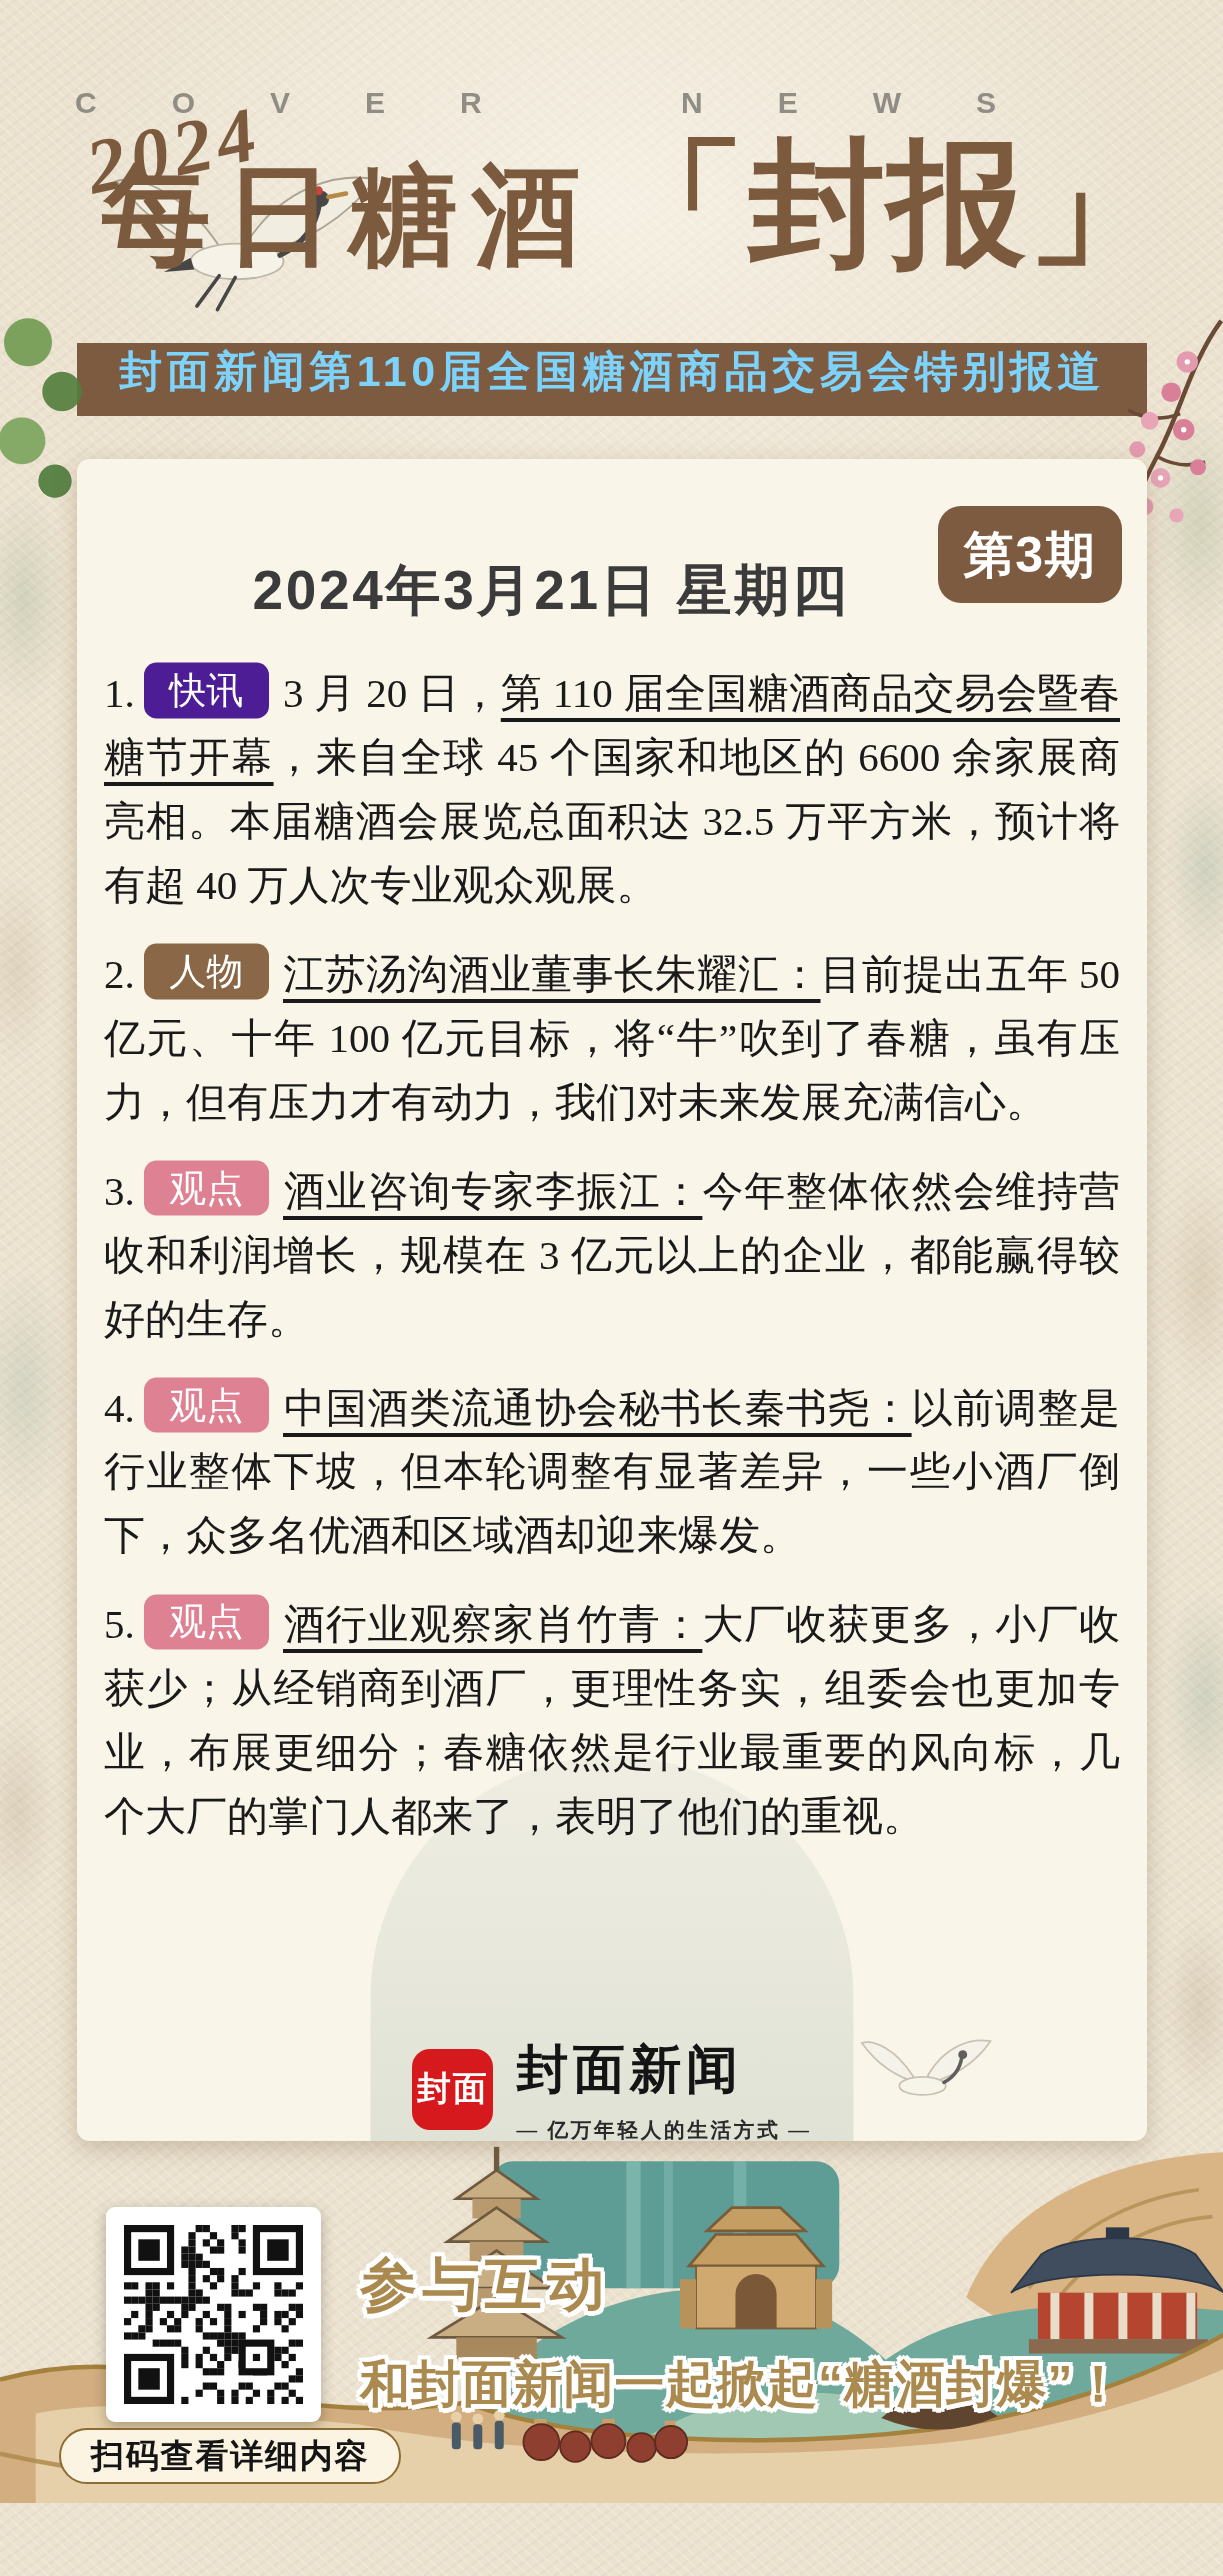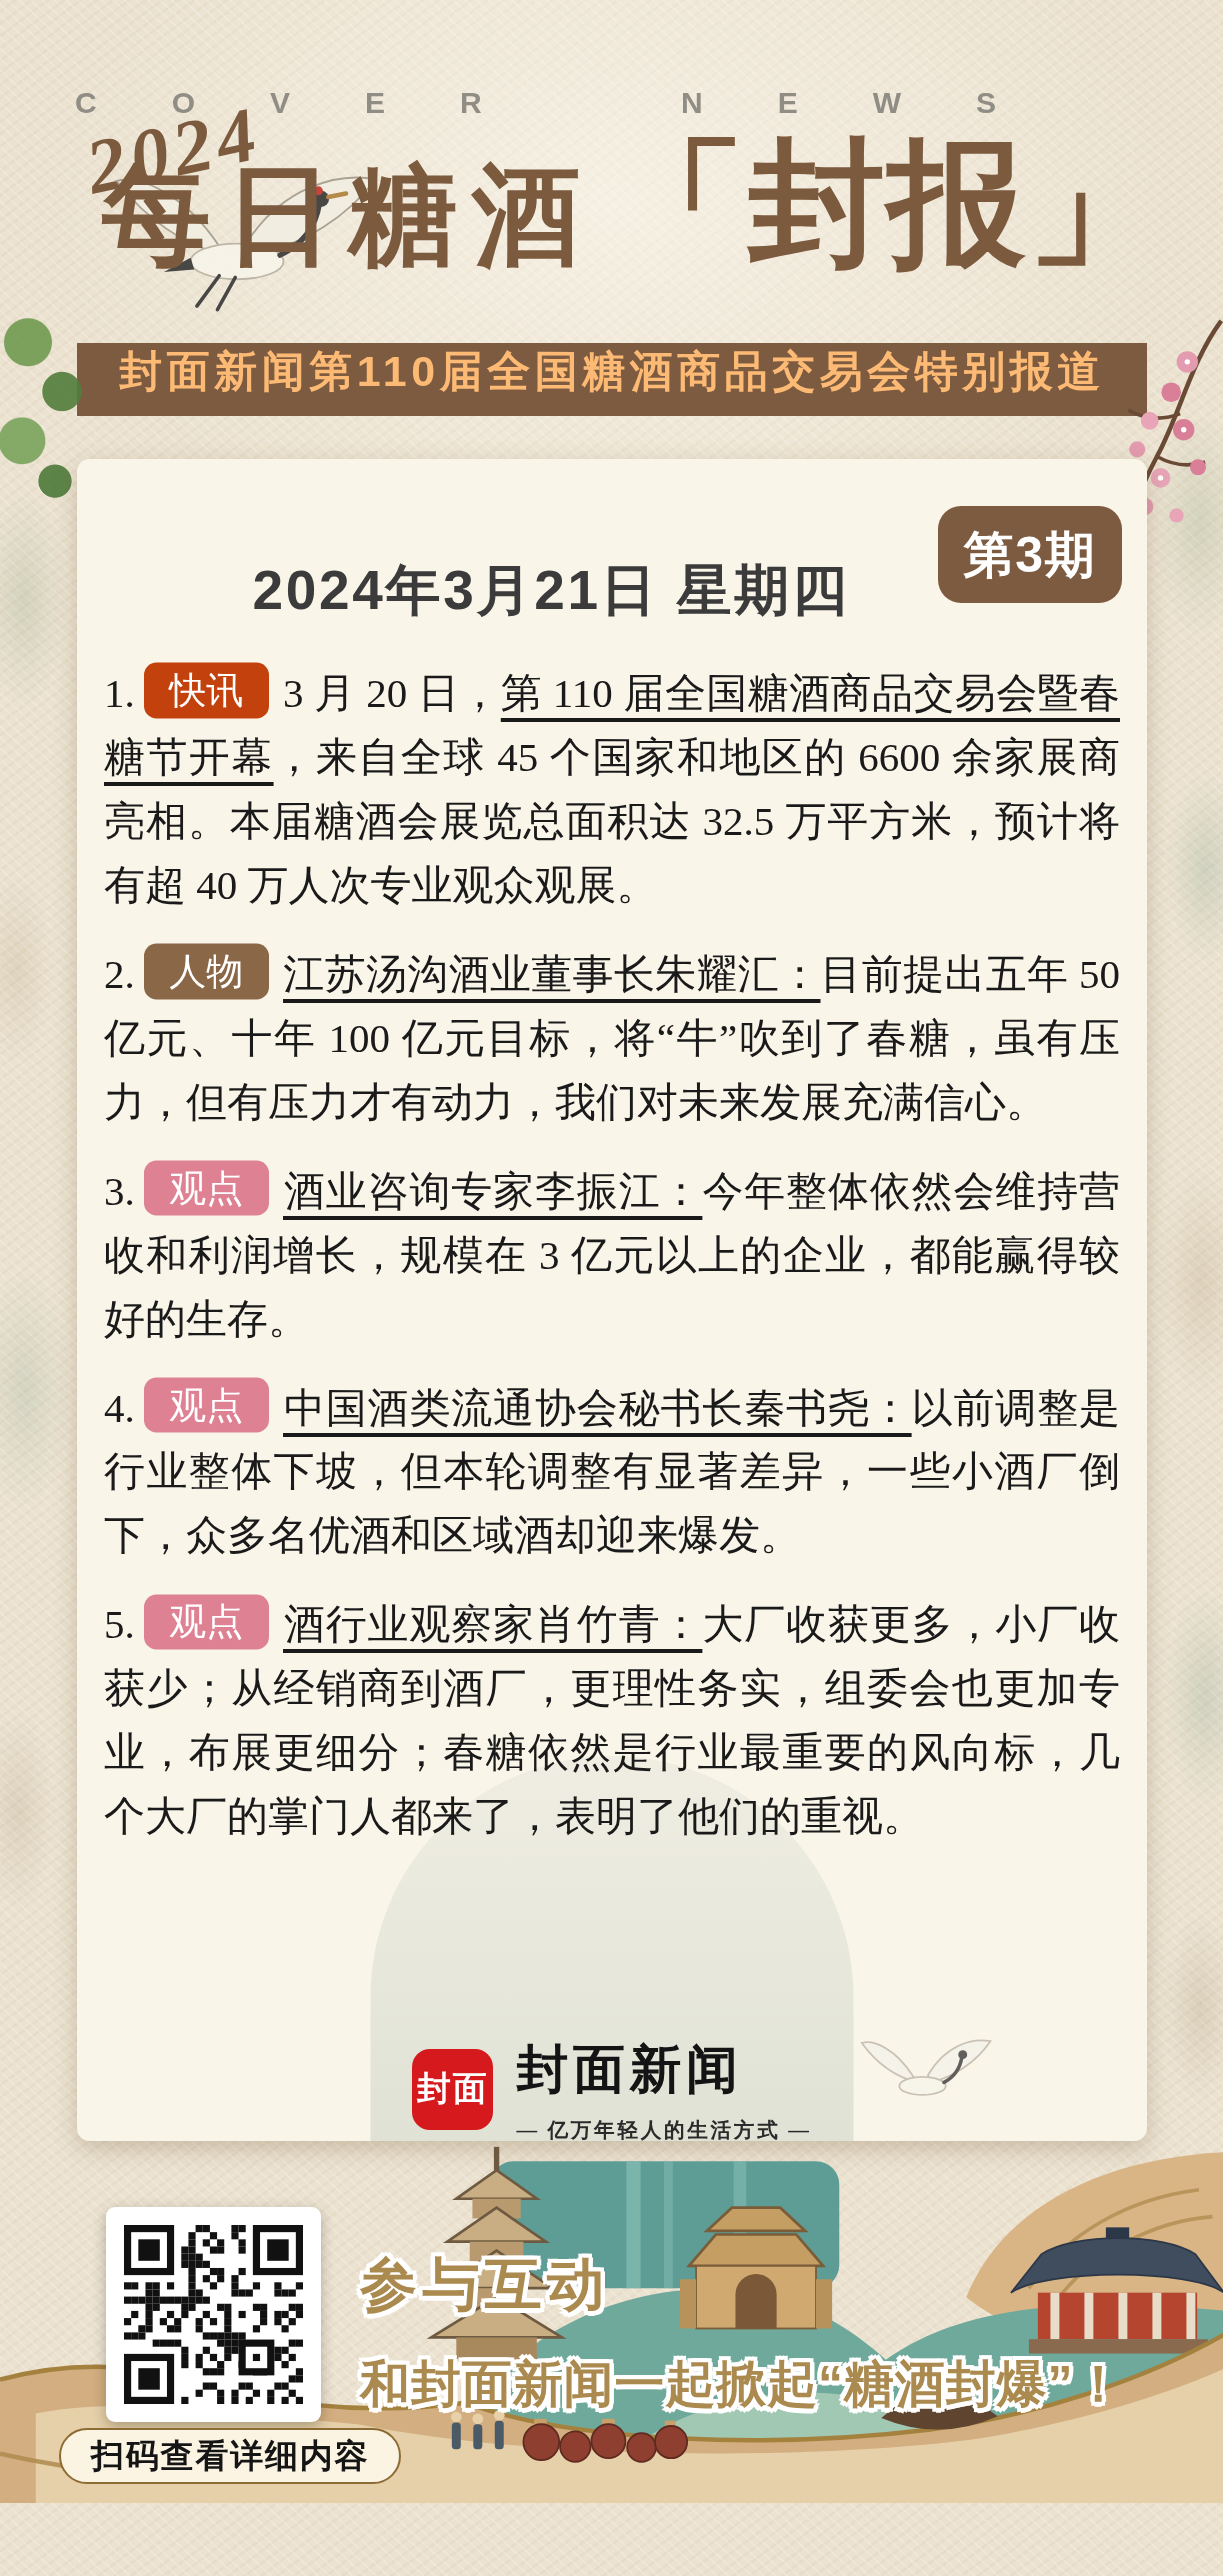--- a/index.html
+++ b/index.html
@@ -27,21 +27,21 @@
   }
   .main-title{
     position:absolute;left:98px;top:141px;width:1073px;
     display:flex;align-items:center;justify-content:center;gap:13px;
     color:var(--title_brown,#7b5a3e);font-family:"Liberation Serif",serif;font-weight:900;
   }
   .title-small{font-size:109px;letter-spacing:14.3px;line-height:1.3;}
   .title-big{font-size:138px;letter-spacing:1.8px;line-height:1.1;transform:translateY(-12.5px);}
   .banner{
     position:absolute;left:77px;top:343px;width:1070px;height:73px;
-    background:var(--brown,#7d5b41);color:#fdba74;text-align:center;line-height:75px;
+    background:var(--brown,#7d5b41);color:#7dd3fc;text-align:center;line-height:75px;
     font:700 43px "Liberation Sans",sans-serif;letter-spacing:4.5px;white-space:nowrap;
   }
   
   .trees{
     position:absolute;left:0;top:284px;width:100px;height:224px;opacity:.9;
     background:
       radial-gradient(circle 39px at 28% 26%, #6f9a50 60%, transparent 63%),
       radial-gradient(circle 32px at 62% 48%, #527d3c 60%, transparent 63%),
       radial-gradient(circle 38px at 22% 70%, #7aa45c 60%, transparent 63%),
       radial-gradient(circle 27px at 55% 88%, #4e7a3a 60%, transparent 63%);
@@ -193,21 +193,21 @@
   </svg>
 
   <div class="card">
     <div class="card-header">
       <div class="card-date">2024年3月21日 星期四</div>
       <div class="issue-badge">第3期</div>
     </div>
 
     <div class="items" id="items">
   <div class="item">
-    <span class="num">1.</span><span class="tag" style="background: #c2410c;">快讯</span><span class="prefix">3 月 20 日，</span><span class="lead">第 110 届全国糖酒商品交易会暨春糖节开幕</span><span class="rest">，来自全球 45 个国家和地区的 6600 余家展商亮相。本届糖酒会展览总面积达 32.5 万平方米，预计将有超 40 万人次专业观众观展。</span>
+    <span class="num">1.</span><span class="tag" style="background: #4c1d95;">快讯</span><span class="prefix">3 月 20 日，</span><span class="lead">第 110 届全国糖酒商品交易会暨春糖节开幕</span><span class="rest">，来自全球 45 个国家和地区的 6600 余家展商亮相。本届糖酒会展览总面积达 32.5 万平方米，预计将有超 40 万人次专业观众观展。</span>
   </div>
 
   <div class="item">
     <span class="num">2.</span><span class="tag" style="background: rgb(138, 103, 70);">人物</span><span class="prefix"></span><span class="lead">江苏汤沟酒业董事长朱耀汇：</span><span class="rest">目前提出五年 50 亿元、十年 100 亿元目标，将“牛”吹到了春糖，虽有压力，但有压力才有动力，我们对未来发展充满信心。</span>
   </div>
 
   <div class="item">
     <span class="num">3.</span><span class="tag" style="background: rgb(221, 129, 147);">观点</span><span class="prefix"></span><span class="lead">酒业咨询专家李振江：</span><span class="rest">今年整体依然会维持营收和利润增长，规模在 3 亿元以上的企业，都能赢得较好的生存。</span>
   </div>
 

